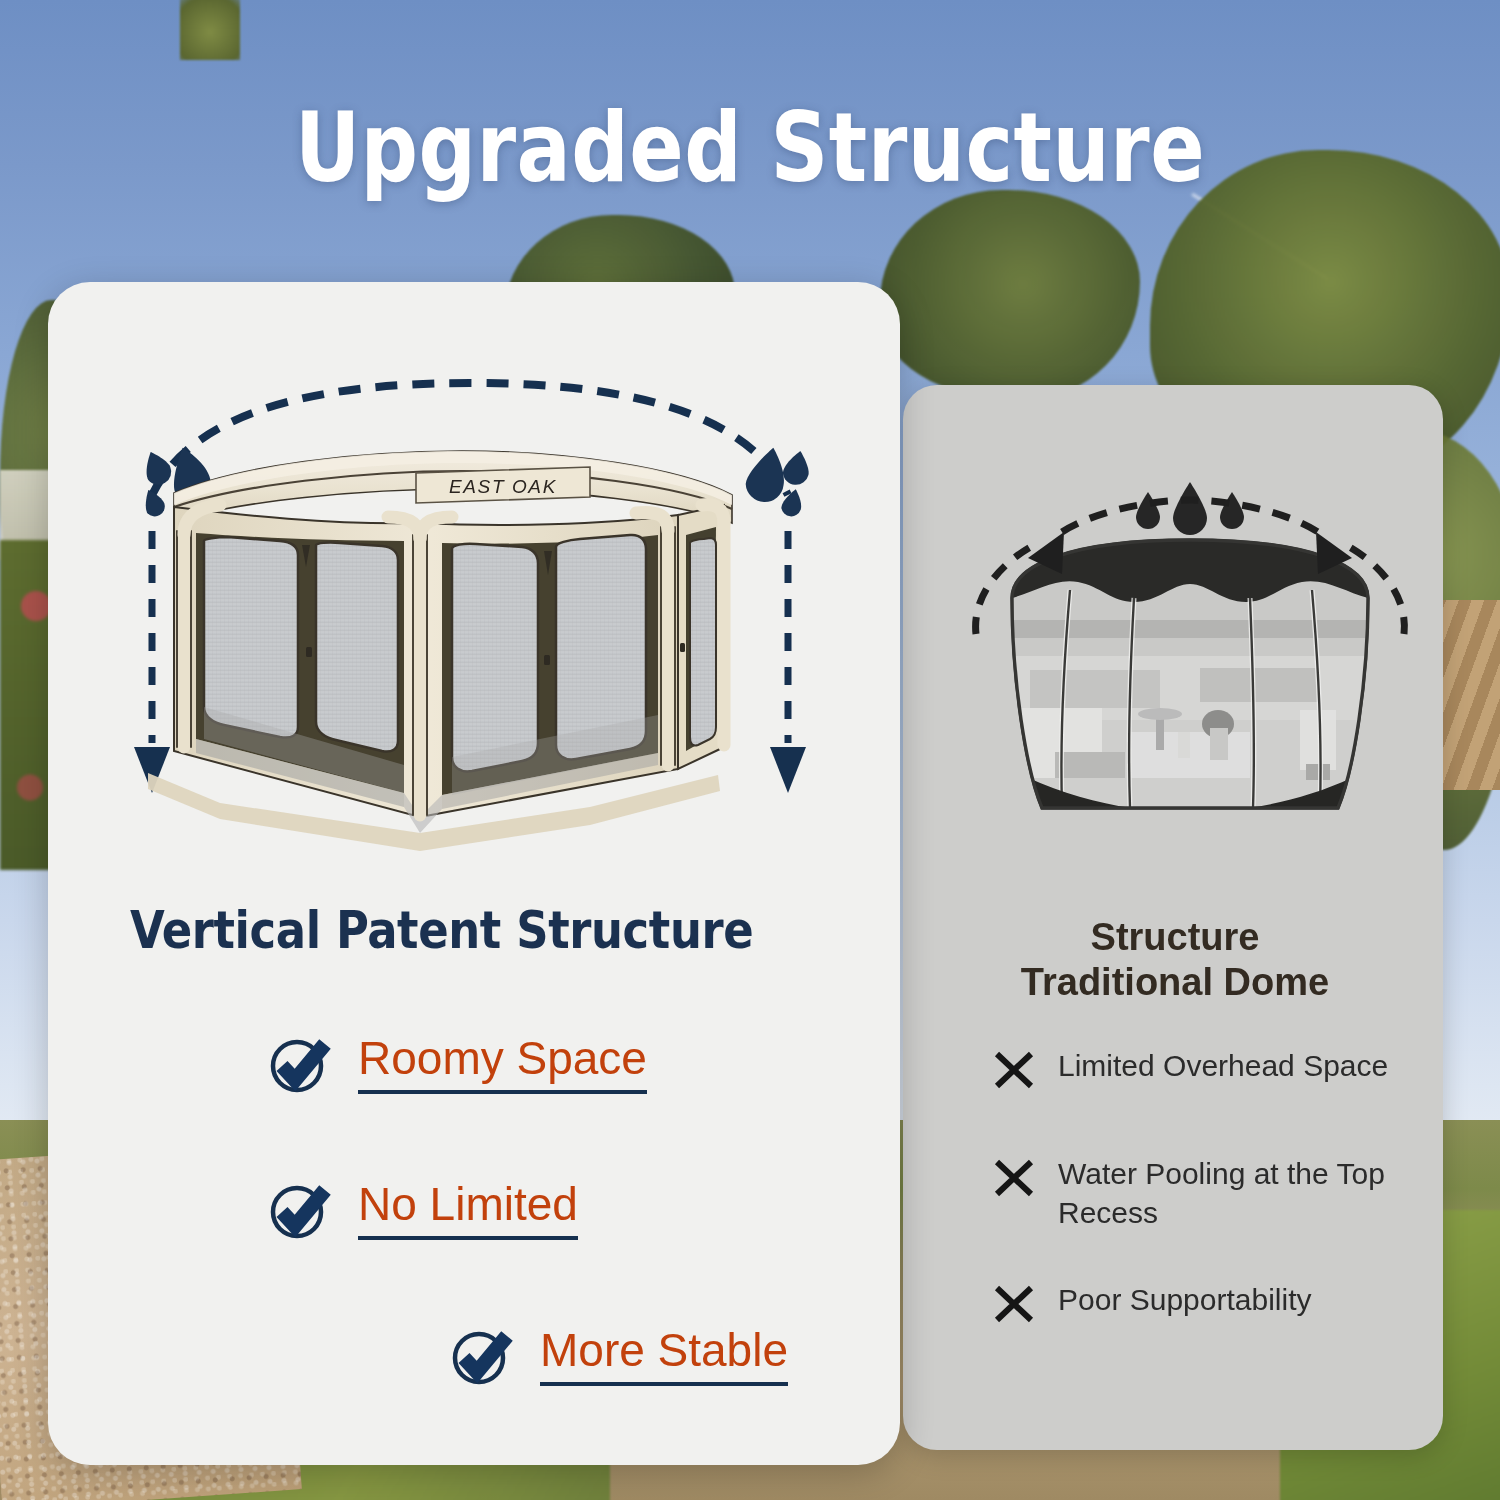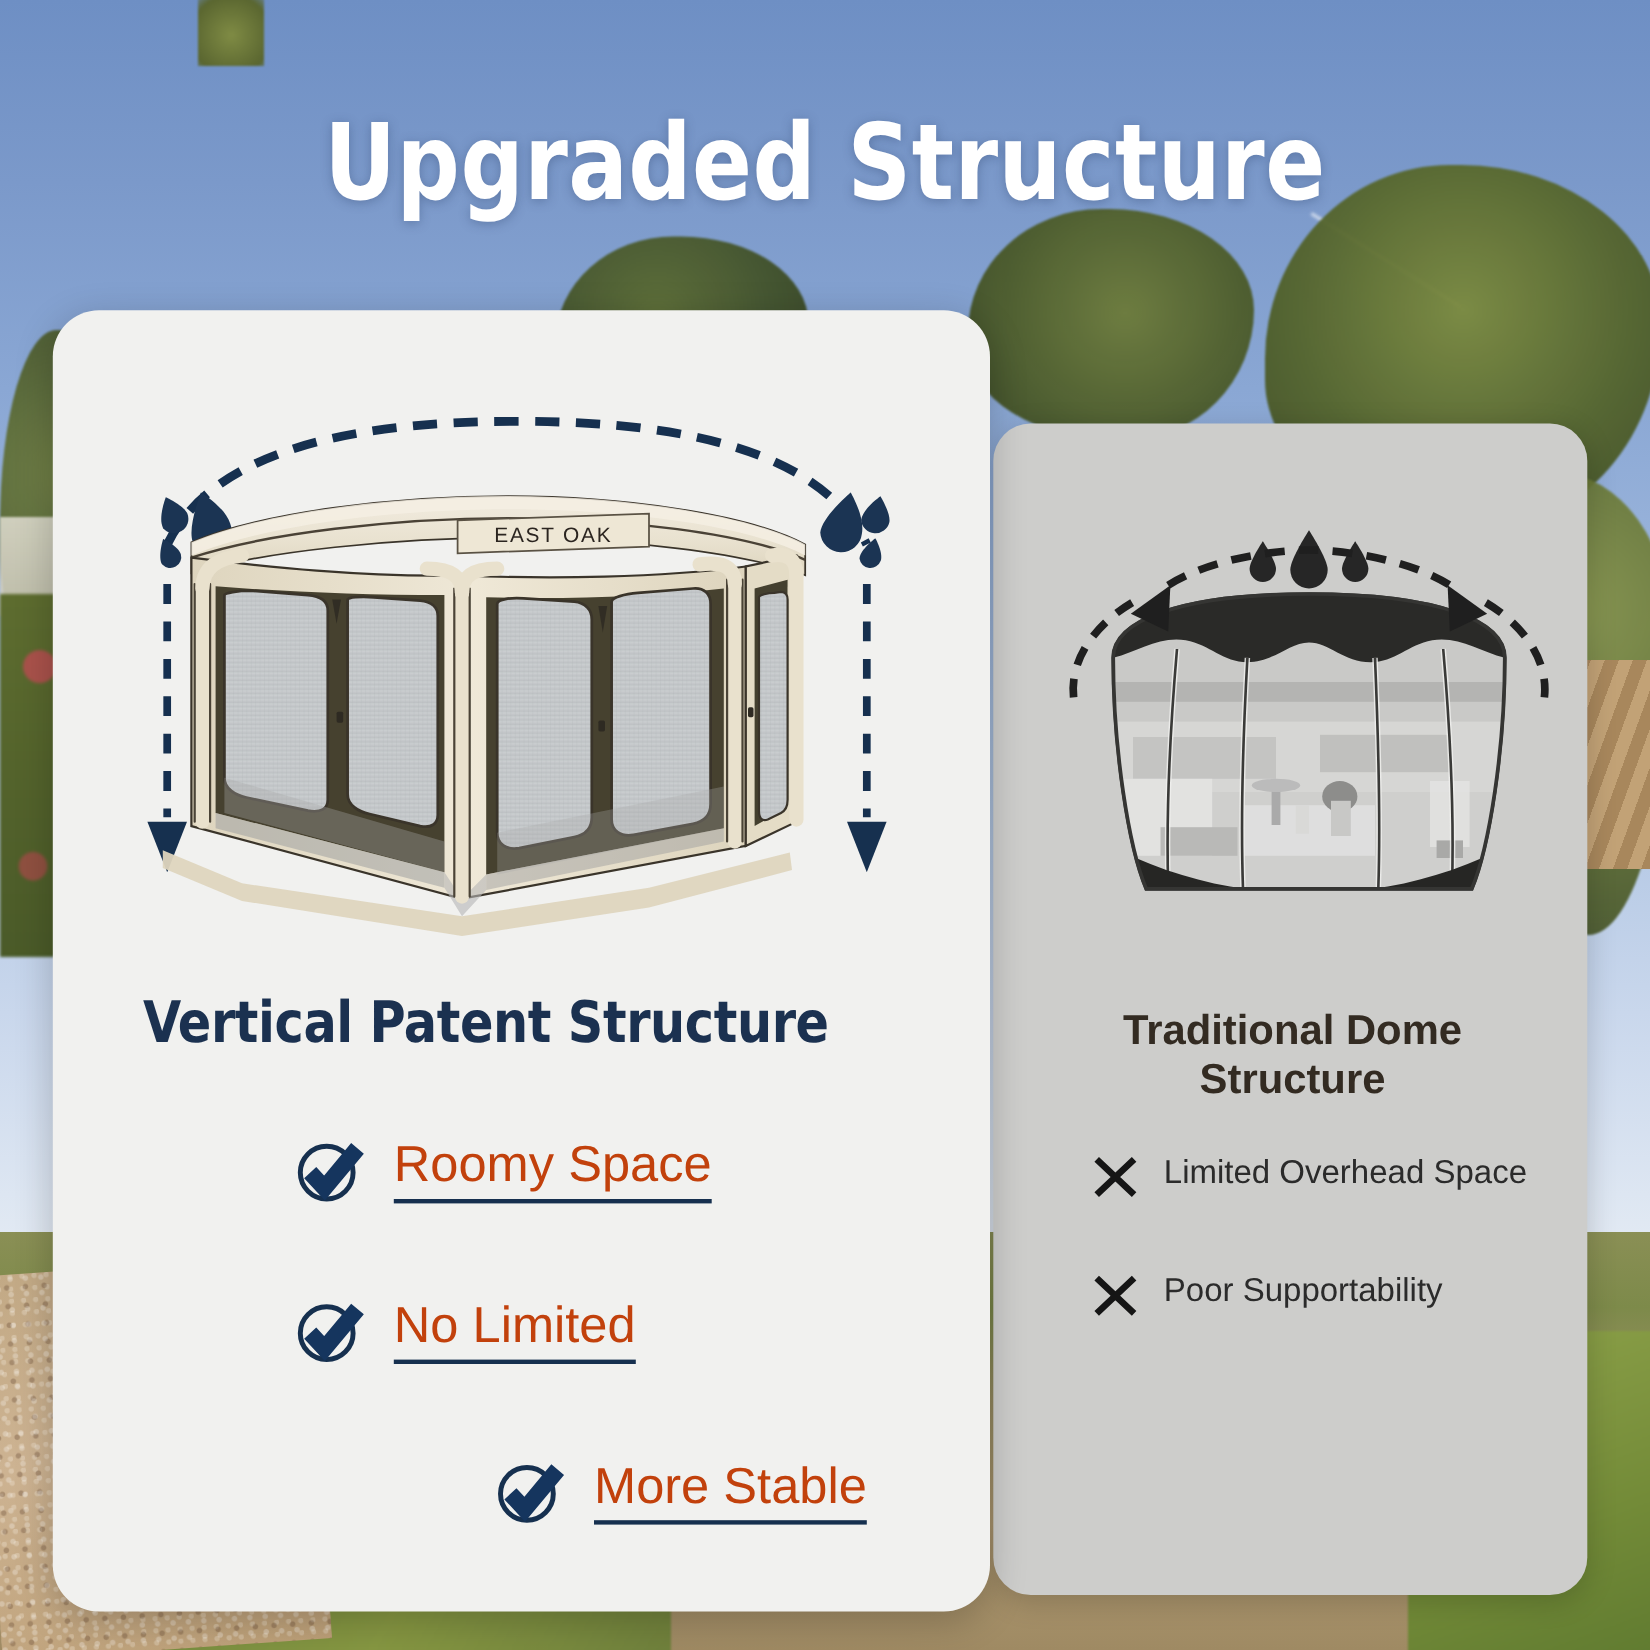--- a/index.html
+++ b/index.html
@@ -127,21 +127,21 @@
     border-bottom: 4px solid #16304f; padding-bottom: 7px; line-height: 1.05;
   }
 
   
   .con-list { position: absolute; left: 992px; top: 1046px; width: 420px; }
   .con { display: flex; align-items: flex-start; margin-bottom: 64px; }
   .x-icon { width: 44px; height: 44px; flex: 0 0 44px; margin-right: 22px; position: relative; top: 2px; }
   .con-label { font-size: 30px; color: #2b2b2b; line-height: 1.3; }
 
   
-  #tent-patent { position: absolute; left: 120px; top: 355px; width: 700px; height: 500px; }
+  #tent-patent { position: absolute; left: 120px; top: 355px; width: 700px; height: 500px; font-style: italic; }
   #tent-trad   { position: absolute; left: 950px; top: 470px; width: 480px; height: 385px; }
 
   svg { display: block; overflow: visible; }
 </style>
 </head>
 <body>
 
 <div id="backdrop">
   <div class="sky"></div>
   <div class="contrail"></div>
@@ -242,35 +242,43 @@
     <polygon points="78,88 114,62 112,104" fill="#1f1f1f"></polygon>
 
     <g stroke="#1f1f1f" stroke-width="7" fill="none" stroke-dasharray="17 13">
       <path d="M454,164 C458,128 432,94 394,74"></path>
     </g>
     <polygon points="402,88 366,62 368,104" fill="#1f1f1f"></polygon>
   </svg>
 </div>
 
 <div class="h-trad">
+  <div>Structure</div>
   <div>Traditional Dome</div>
-  <div>Structure</div>
 </div>
 
 <div class="con-list">
 
   <div class="con">
     <span class="x-icon">
       <svg width="44" height="44" viewBox="0 0 44 44">
         <path d="M5,6 L39,38 M39,6 L5,38" stroke="#151515" stroke-width="6" stroke-linecap="butt"></path>
       </svg>
     </span>
     <span class="con-label">Limited Overhead Space</span>
   </div>
 
+  <div class="con" style="margin-bottom:48px;">
+    <span class="x-icon">
+      <svg width="44" height="44" viewBox="0 0 44 44">
+        <path d="M5,6 L39,38 M39,6 L5,38" stroke="#151515" stroke-width="6" stroke-linecap="butt"></path>
+      </svg>
+    </span>
+    <span class="con-label" style="max-width:350px;">Water Pooling at the Top Recess</span>
+  </div>
 
   <div class="con" style="margin-bottom:0;margin-top:11px;">
     <span class="x-icon">
       <svg width="44" height="44" viewBox="0 0 44 44">
         <path d="M5,6 L39,38 M39,6 L5,38" stroke="#151515" stroke-width="6" stroke-linecap="butt"></path>
       </svg>
     </span>
     <span class="con-label">Poor Supportability</span>
   </div>
 

